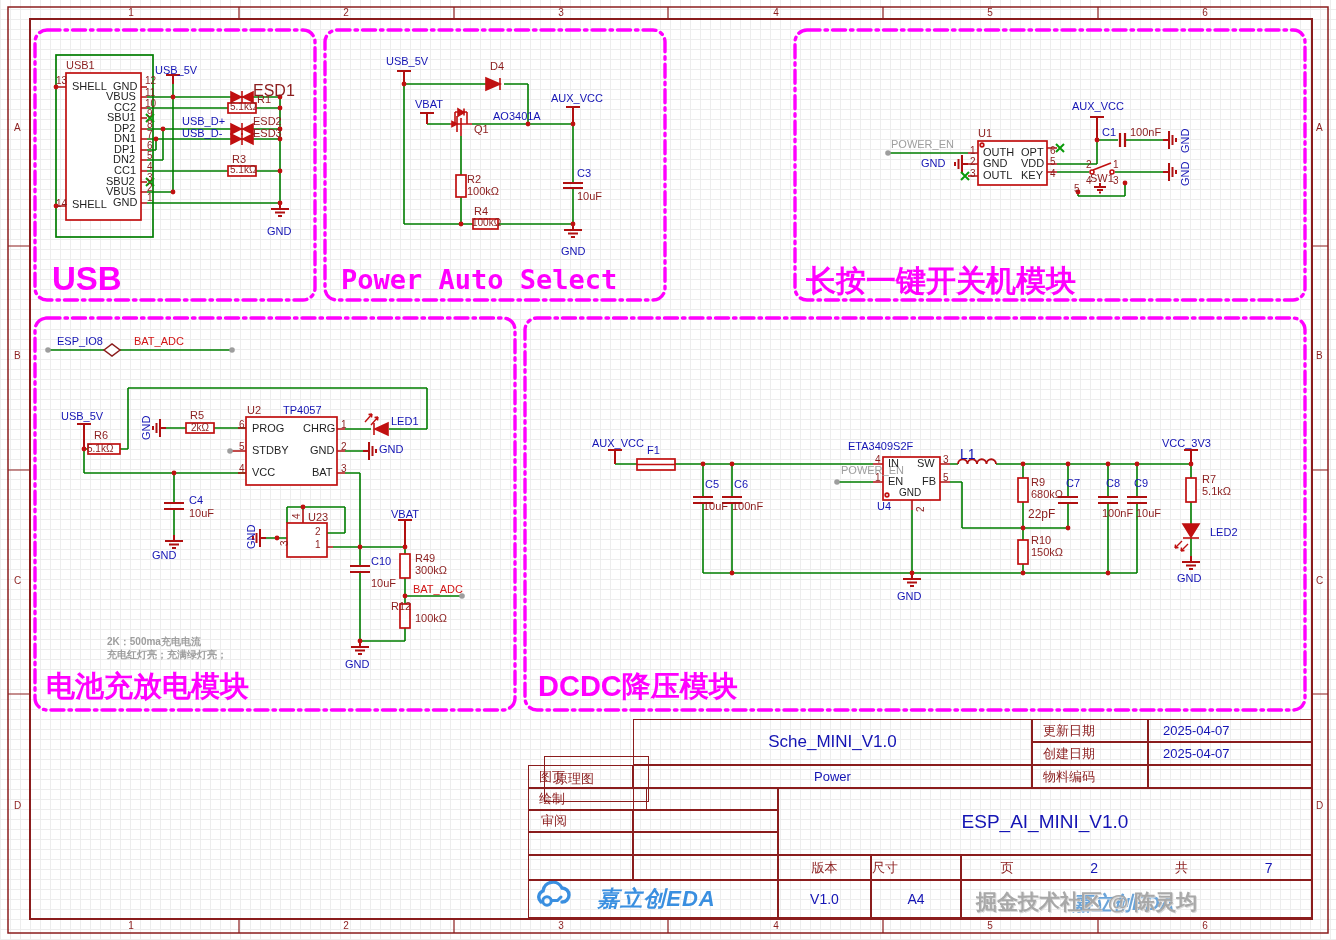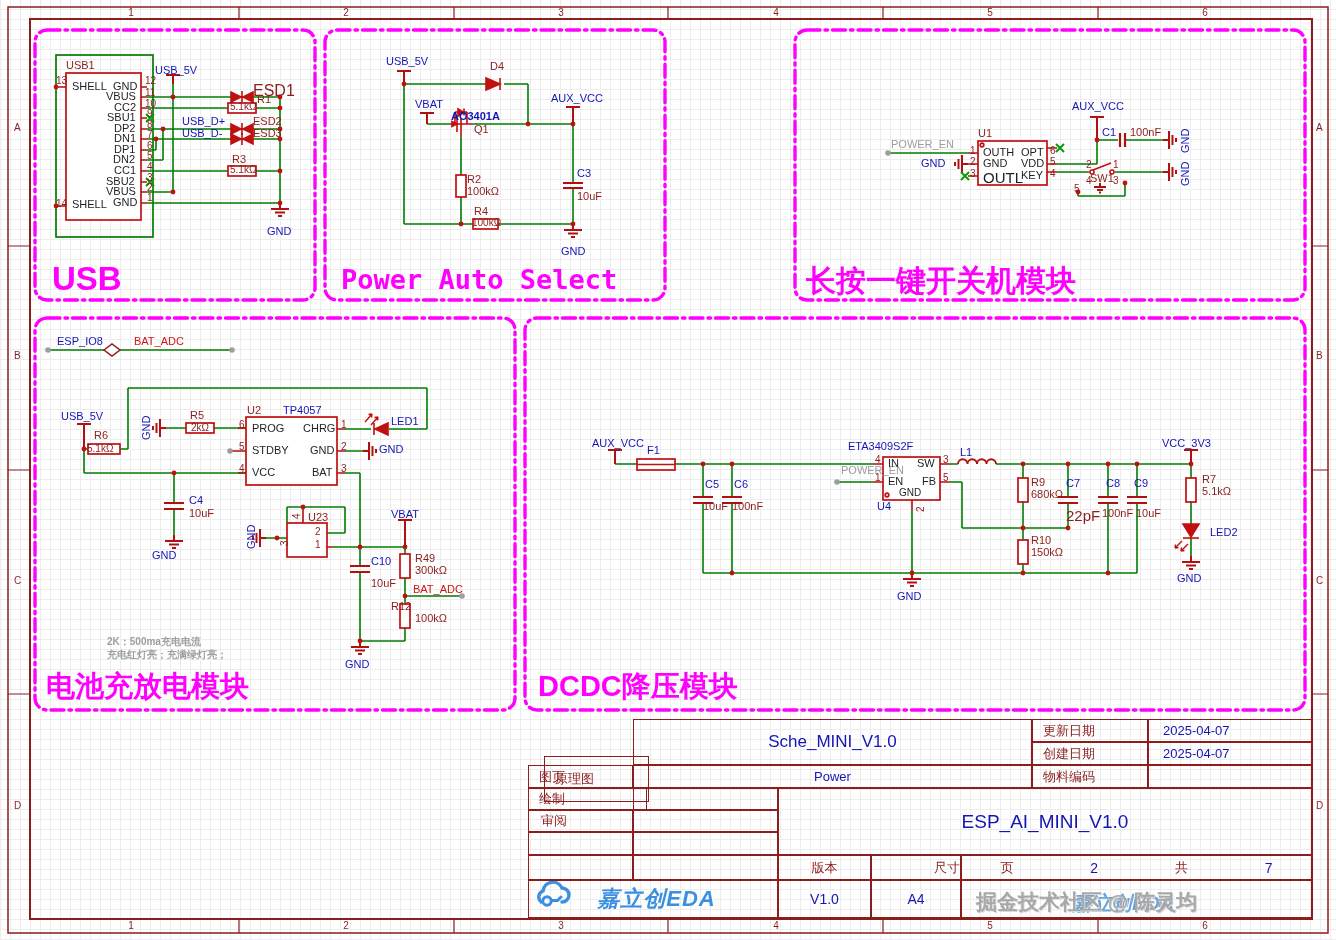--- a/index.html
+++ b/index.html
@@ -302,38 +302,38 @@
       <div class="lbl blue" style="left: 182px; top: 116px; font-size: 11px;">USB_D+</div>
       <div class="lbl blue" style="left: 182px; top: 128px; font-size: 11px;">USB_D-</div>
       <div class="lbl maroon" style="left: 253px; top: 116px; font-size: 11px;">ESD2</div>
       <div class="lbl maroon" style="left: 253px; top: 128px; font-size: 11px;">ESD3</div>
       <div class="lbl maroon" style="left: 232px; top: 154px; font-size: 11px;">R3</div>
       <div class="lbl maroon" style="left: 230px; top: 165px; font-size: 10px;">5.1kΩ</div>
       <div class="lbl blue" style="left: 267px; top: 226px; font-size: 11px;">GND</div>
       <div class="lbl blue" style="left: 386px; top: 56px; font-size: 11px;">USB_5V</div>
       <div class="lbl maroon" style="left: 490px; top: 61px; font-size: 11px;">D4</div>
       <div class="lbl blue" style="left: 415px; top: 99px; font-size: 11px;">VBAT</div>
-      <div class="lbl blue" style="left: 451px; top: 111px; font-size: 11px; font-weight: bold;">AO3401A</div>
+      <div class="lbl blue" style="left: 493px; top: 111px; font-size: 11px;">AO3401A</div>
       <div class="lbl maroon" style="left: 474px; top: 124px; font-size: 11px;">Q1</div>
       <div class="lbl blue" style="left: 551px; top: 93px; font-size: 11px;">AUX_VCC</div>
       <div class="lbl maroon" style="left: 467px; top: 174px; font-size: 11px;">R2</div>
       <div class="lbl maroon" style="left: 467px; top: 186px; font-size: 11px;">100kΩ</div>
       <div class="lbl maroon" style="left: 474px; top: 206px; font-size: 11px;">R4</div>
       <div class="lbl maroon" style="left: 472px; top: 218px; font-size: 10px;">100kΩ</div>
       <div class="lbl blue" style="left: 577px; top: 168px; font-size: 11px;">C3</div>
       <div class="lbl maroon" style="left: 577px; top: 191px; font-size: 11px;">10uF</div>
       <div class="lbl blue" style="left: 561px; top: 246px; font-size: 11px;">GND</div>
       <div class="lbl gray" style="left: 891px; top: 139px; font-size: 11px;">POWER_EN</div>
       <div class="lbl maroon" style="left: 978px; top: 128px; font-size: 11px;">U1</div>
       <div class="lbl maroon" style="left: 970px; top: 146px; font-size: 10px;">1</div>
       <div class="lbl maroon" style="left: 970px; top: 157px; font-size: 10px;">2</div>
       <div class="lbl maroon" style="left: 970px; top: 169px; font-size: 10px;">3</div>
       <div class="lbl dark" style="left: 983px; top: 147px; font-size: 11px;">OUTH</div>
       <div class="lbl dark" style="left: 983px; top: 158px; font-size: 11px;">GND</div>
-      <div class="lbl dark" style="left: 983px; top: 170px; font-size: 15px;">OUTL</div>
+      <div class="lbl dark" style="left: 983px; top: 170px; font-size: 11px;">OUTL</div>
       <div class="lbl dark" style="left: 1021px; top: 147px; font-size: 11px;">OPT</div>
       <div class="lbl dark" style="left: 1021px; top: 158px; font-size: 11px;">VDD</div>
       <div class="lbl dark" style="left: 1021px; top: 170px; font-size: 11px;">KEY</div>
       <div class="lbl maroon" style="left: 1050px; top: 146px; font-size: 10px;">6</div>
       <div class="lbl maroon" style="left: 1050px; top: 157px; font-size: 10px;">5</div>
       <div class="lbl maroon" style="left: 1050px; top: 169px; font-size: 10px;">4</div>
       <div class="lbl blue" style="left: 921px; top: 158px; font-size: 11px;">GND</div>
       <div class="lbl blue" style="left: 1072px; top: 101px; font-size: 11px;">AUX_VCC</div>
       <div class="lbl blue" style="left: 1102px; top: 127px; font-size: 11px;">C1</div>
       <div class="lbl maroon" style="left: 1130px; top: 127px; font-size: 11px;">100nF</div>
@@ -401,25 +401,25 @@
       <div class="lbl maroon" style="left: 875px; top: 455px; font-size: 10px;">4</div>
       <div class="lbl maroon" style="left: 875px; top: 473px; font-size: 10px;">1</div>
       <div class="lbl maroon" style="left: 943px; top: 455px; font-size: 10px;">3</div>
       <div class="lbl maroon" style="left: 943px; top: 473px; font-size: 10px;">5</div>
       <div class="lbl maroon" style="left: 916px; top: 512px; font-size: 10px; transform-origin: 0px 0px; transform: rotate(-90deg);">2</div>
       <div class="lbl dark" style="left: 888px; top: 458px; font-size: 11px;">IN</div>
       <div class="lbl dark" style="left: 888px; top: 476px; font-size: 11px;">EN</div>
       <div class="lbl dark" style="left: 917px; top: 458px; font-size: 11px;">SW</div>
       <div class="lbl dark" style="left: 922px; top: 476px; font-size: 11px;">FB</div>
       <div class="lbl dark" style="left: 899px; top: 488px; font-size: 10px;">GND</div>
-      <div class="lbl blue" style="left: 960px; top: 447px; font-size: 11px; text-align: right;">L1</div>
+      <div class="lbl blue" style="left: 960px; top: 447px; font-size: 14px; text-align: right;">L1</div>
       <div class="lbl maroon" style="left: 1031px; top: 477px; font-size: 11px;">R9</div>
       <div class="lbl maroon" style="left: 1031px; top: 489px; font-size: 11px;">680kΩ</div>
       <div class="lbl blue" style="left: 1066px; top: 478px; font-size: 11px;">C7</div>
-      <div class="lbl maroon" style="left: 1066px; top: 508px; font-size: 15px;">22pF</div>
+      <div class="lbl maroon" style="left: 1028px; top: 508px; font-size: 12px;">22pF</div>
       <div class="lbl blue" style="left: 1106px; top: 478px; font-size: 11px;">C8</div>
       <div class="lbl maroon" style="left: 1102px; top: 508px; font-size: 11px;">100nF</div>
       <div class="lbl blue" style="left: 1134px; top: 478px; font-size: 11px;">C9</div>
       <div class="lbl maroon" style="left: 1136px; top: 508px; font-size: 11px;">10uF</div>
       <div class="lbl maroon" style="left: 1031px; top: 535px; font-size: 11px;">R10</div>
       <div class="lbl maroon" style="left: 1031px; top: 547px; font-size: 11px;">150kΩ</div>
       <div class="lbl blue" style="left: 897px; top: 591px; font-size: 11px;">GND</div>
       <div class="lbl blue" style="left: 1162px; top: 438px; font-size: 11px;">VCC_3V3</div>
       <div class="lbl maroon" style="left: 1202px; top: 474px; font-size: 11px;">R7</div>
       <div class="lbl maroon" style="left: 1202px; top: 486px; font-size: 11px;">5.1kΩ</div>
@@ -496,21 +496,21 @@
     <div class="cell" style="left:0;top:113px;width:105px;height:23px;"></div>
     <div class="cell" style="left:105px;top:113px;width:145px;height:23px;"></div>
     <div class="cell cv" style="left:250px;top:69px;width:534px;height:67px;font-size:19px;">
         <span>ESP_AI_MINI_V1.0</span>
       </div>
     <div class="cell" style="left:0;top:136px;width:105px;height:25px;"></div>
     <div class="cell" style="left:105px;top:136px;width:145px;height:25px;"></div>
     <div class="cell cl" style="left:250px;top:136px;width:93px;height:25px;justify-content:center;padding-left:0;">
         <span>版本</span>
       </div>
-    <div class="cell cl" style="left:343px;top:136px;width:90px;height:25px;justify-content:flex-end;padding-left:0;">
+    <div class="cell cl" style="left:343px;top:136px;width:90px;height:25px;justify-content:flex-start;padding-left:0;">
         <span>尺寸</span>
       </div>
     <div class="cell" style="left:433px;top:136px;width:351px;height:25px;justify-content:space-around;font-size:13px;">
       <span style="color:#8b1d1d">页</span>
       <span style="color:#1414b4;font-size:14px">2</span>
       <span style="color:#8b1d1d">共</span>
       <span style="color:#1414b4;font-size:14px">7</span>
     </div>
     <div class="cell logo" style="left:0;top:161px;width:250px;height:38px;">
       <span>

